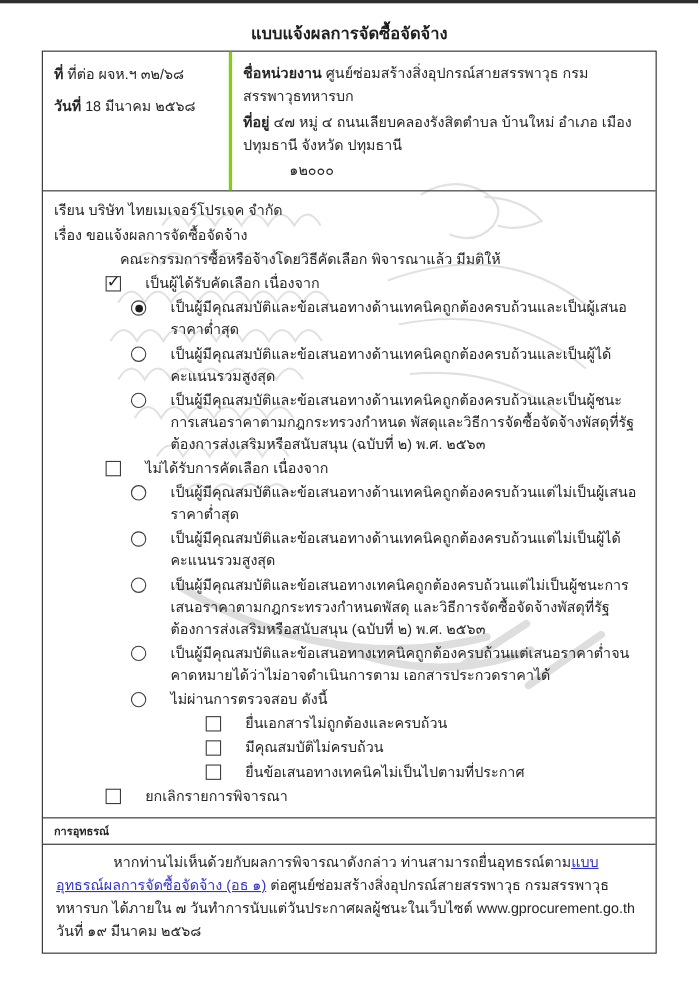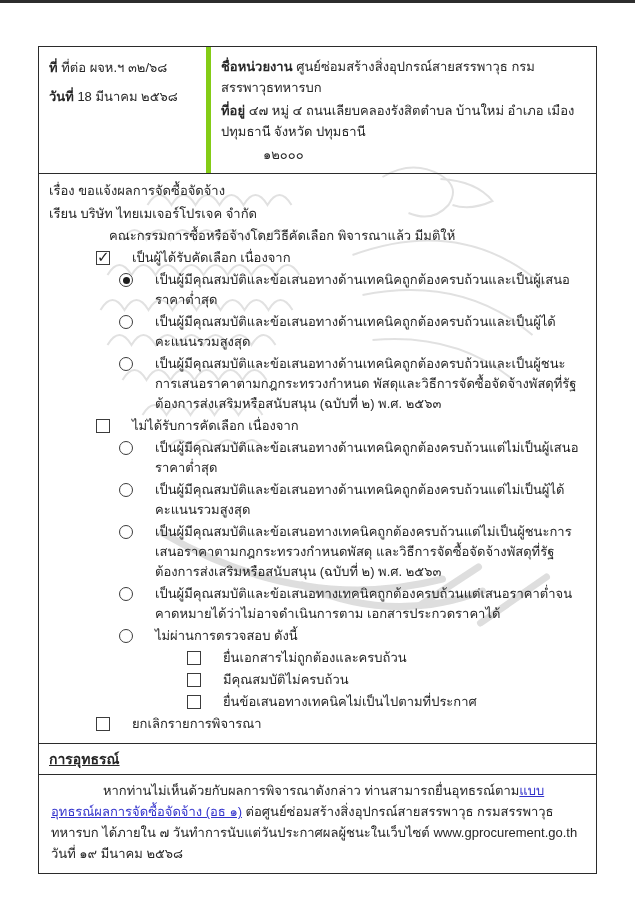--- a/index.html
+++ b/index.html
@@ -16,40 +16,40 @@
   .watermark{position:absolute;left:50px;top:135px;pointer-events:none;opacity:.8;}
   .doc-title{position:relative;text-align:center;padding-top:18px;font-weight:bold;font-size:15px;color:#1d1d1d;z-index:1;}
   .form-table{
     position:absolute;left:38px;top:46px;width:559px;
     border:1.5px solid #2b2b2b;background:transparent;z-index:1;
     box-sizing:border-box;
   }
   .row{border-top:1px solid #2b2b2b;}
   .row:first-child{border-top:none;}
   .r-head{display:flex;min-height:82px;}
-  .cell-left{width:172px;border-right:5px solid #84cc16;padding:7px 8px 6px 10px;box-sizing:border-box;}
+  .cell-left{width:172px;border-right:3px solid #84cc16;padding:7px 8px 6px 10px;box-sizing:border-box;}
   .cell-right{flex:1;padding:7px 10px 6px 10px;box-sizing:border-box;}
   .line{line-height:21px;margin:2px 0;}
   .cell-left .line{margin:3px 0 8px 0;}
   .lbl{font-weight:bold;}
   .addr2{padding-left:42px;}
   .r-body{padding:4px 10px 7px 10px;}
   .par{line-height:20px;margin:2px 0;overflow-wrap:break-word;}
   .indent1{text-indent:52px;}
   .indent2{text-indent:60px;}
   .opt{display:flex;align-items:flex-start;gap:22px;margin:2px 0;line-height:20px;}
   .l1{margin-left:47px;}
   .l2{margin-left:70px;}
   .l3{margin-left:96px;padding-left:42px;}
   .cb{width:12px;height:12px;border:1.3px solid #3c3c3c;margin-top:3px;flex:0 0 auto;position:relative;background:#fff;}
   .cb.checked::after{content:"✓";position:absolute;left:0px;top:-5px;font-size:15px;font-weight:bold;color:#222;}
   .rd{width:12px;height:12px;border:1.3px solid #3c3c3c;border-radius:50%;margin-top:3px;flex:0 0 auto;position:relative;background:#fff;}
   .rd.selected::after{content:"";position:absolute;left:2.5px;top:2.5px;width:7px;height:7px;border-radius:50%;background:#1d1d1d;}
   .optlabel{flex:1;}
-  .r-appeal-h{padding:4px 10px;font-weight:bold;font-size:14px;text-decoration:underline;}
+  .r-appeal-h{padding:4px 10px;font-weight:bold;font-size:10px;}
   .r-appeal{padding:5px 12px 9px 12px;}
   .appeal-par{line-height:21px;text-indent:52px;overflow-wrap:break-word;}
   .link{color:#3333cc;text-decoration:underline;cursor:pointer;}
 </style>
 </head>
 <body>
 
 <div class="page">
   <div class="top-strip"></div>
 
@@ -70,20 +70,21 @@
       <path d="M320,205 q90,-8 150,48"></path>
     </g>
     <g fill="none" stroke="#d6d6d6" stroke-width="7" stroke-linecap="round">
       <path d="M110,398 q140,82 280,46"></path>
       <path d="M250,450 q90,40 180,6"></path>
       <path d="M368,470 l58,-38"></path>
       <path d="M428,488 l66,-46"></path>
     </g>
   </svg>
 
+  <div class="doc-title">แบบแจ้งผลการจัดซื้อจัดจ้าง</div>
 
   <div class="form-table">
 
     <div class="row r-head">
       <div class="cell-left">
         <div class="line">
           <span class="lbl">ที่</span>
           <span>ที่ต่อ ผจห.ฯ ๓๒/๖๘</span>
         </div>
         <div class="line">
@@ -99,26 +100,26 @@
         <div class="line">
           <span class="lbl">ที่อยู่</span>
           <span>๔๗ หมู่ ๔ ถนนเลียบคลองรังสิตตำบล บ้านใหม่ อำเภอ เมืองปทุมธานี จังหวัด ปทุมธานี</span>
         </div>
         <div class="line addr2">๑๒๐๐๐</div>
       </div>
     </div>
 
     <div class="row r-body">
       <div class="line">
+        <span>เรียน</span>
+        <span>บริษัท ไทยเมเจอร์โปรเจค จำกัด</span>
+      </div>
+      <div class="line">
         <span class="lbl" style="font-weight:normal">เรื่อง</span>
         <span>ขอแจ้งผลการจัดซื้อจัดจ้าง</span>
-      </div>
-      <div class="line">
-        <span>เรียน</span>
-        <span>บริษัท ไทยเมเจอร์โปรเจค จำกัด</span>
       </div>
       <div class="par indent2">คณะกรรมการซื้อหรือจ้างโดยวิธีคัดเลือก พิจารณาแล้ว มีมติให้</div>
 
       <div class="opt l1">
         <span class="cb checked"></span>
         <span class="optlabel">เป็นผู้ได้รับคัดเลือก เนื่องจาก</span>
       </div>
       <div class="opt l2">
         <span class="rd selected"></span>
         <span class="optlabel">เป็นผู้มีคุณสมบัติและข้อเสนอทางด้านเทคนิคถูกต้องครบถ้วนและเป็นผู้เสนอราคาต่ำสุด</span>

